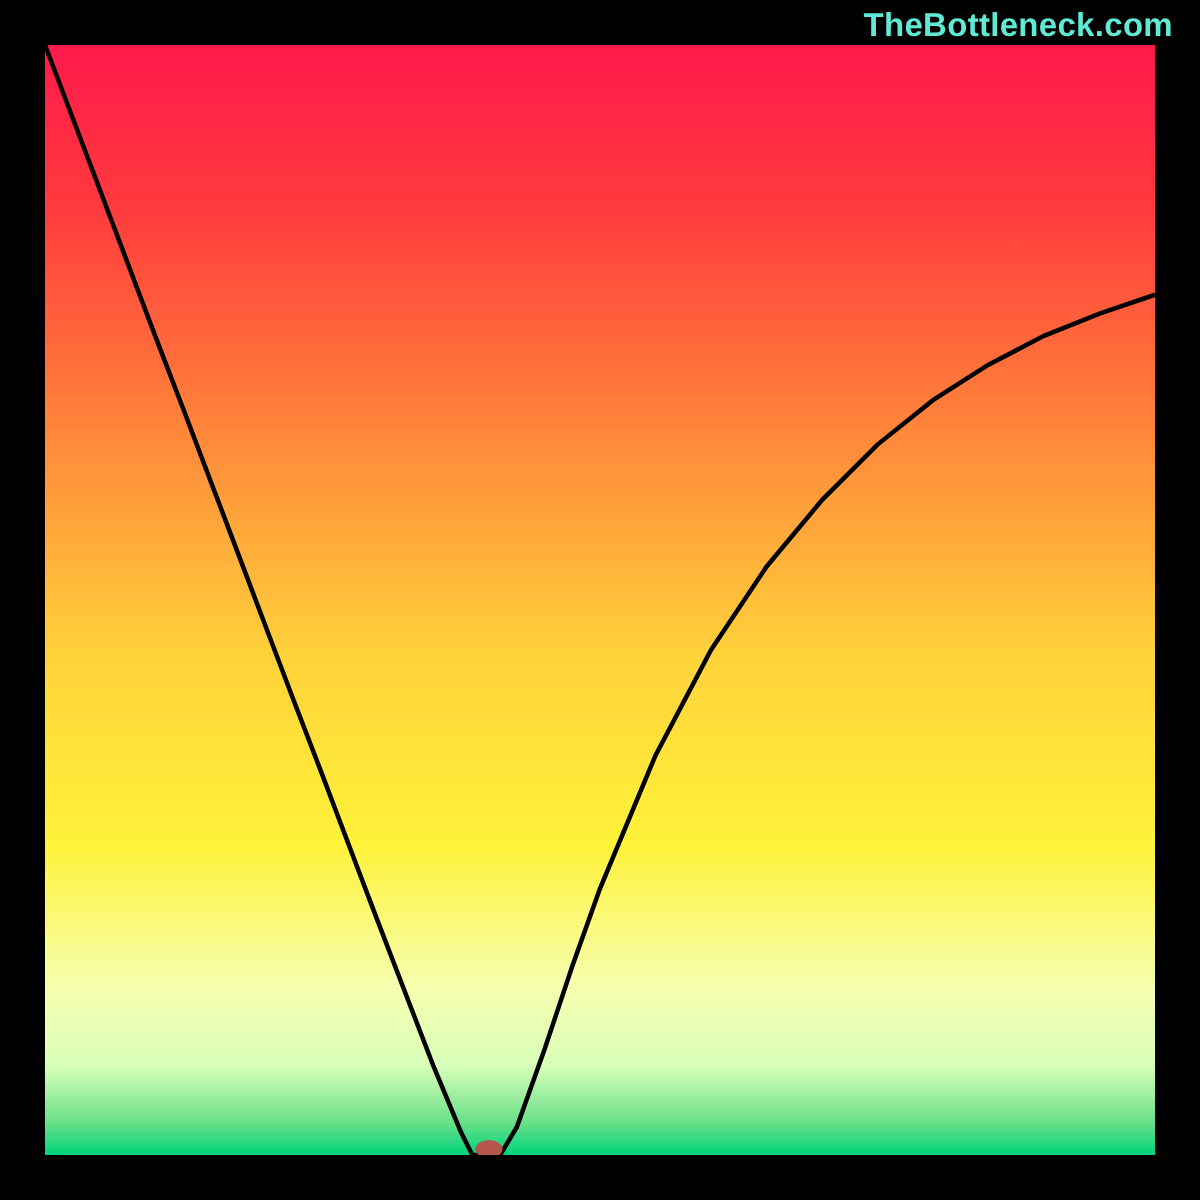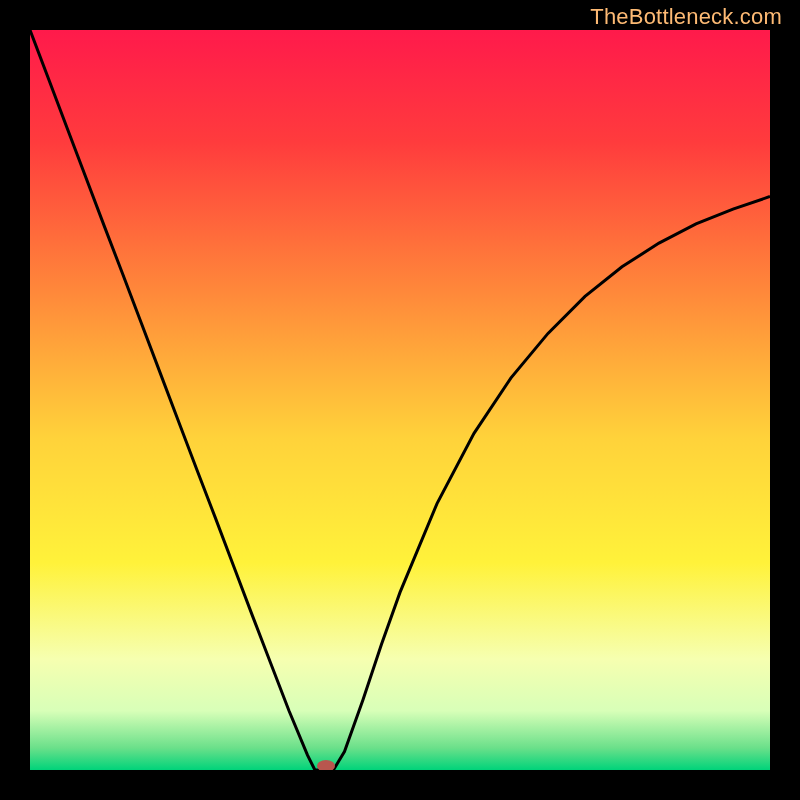--- a/index.html
+++ b/index.html
@@ -23,24 +23,24 @@
     top: 30px;
     left: 30px;
     width: 740px;
     height: 740px;
     overflow: hidden;
   }
   .watermark {
     position: absolute;
     top: 4px;
     right: 18px;
-    color: #fdba74;
+    color: #5eead4;
     font-size: 22px;
     letter-spacing: 0.2px;
-    font-weight: 400;
+    font-weight: 700;
     user-select: none;
   }
   svg { display: block; }
 </style>
 </head>
 <body>
 
 <div class="frame">
   <div class="watermark">TheBottleneck.com</div>
 

